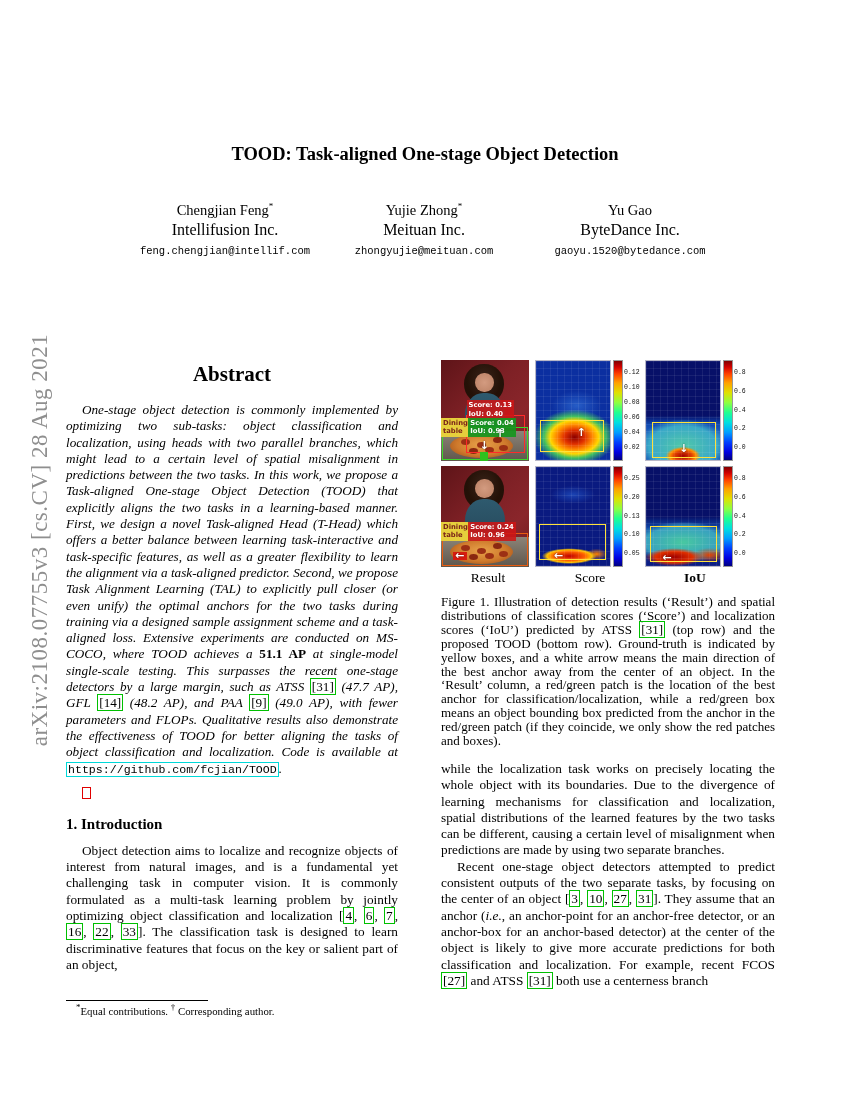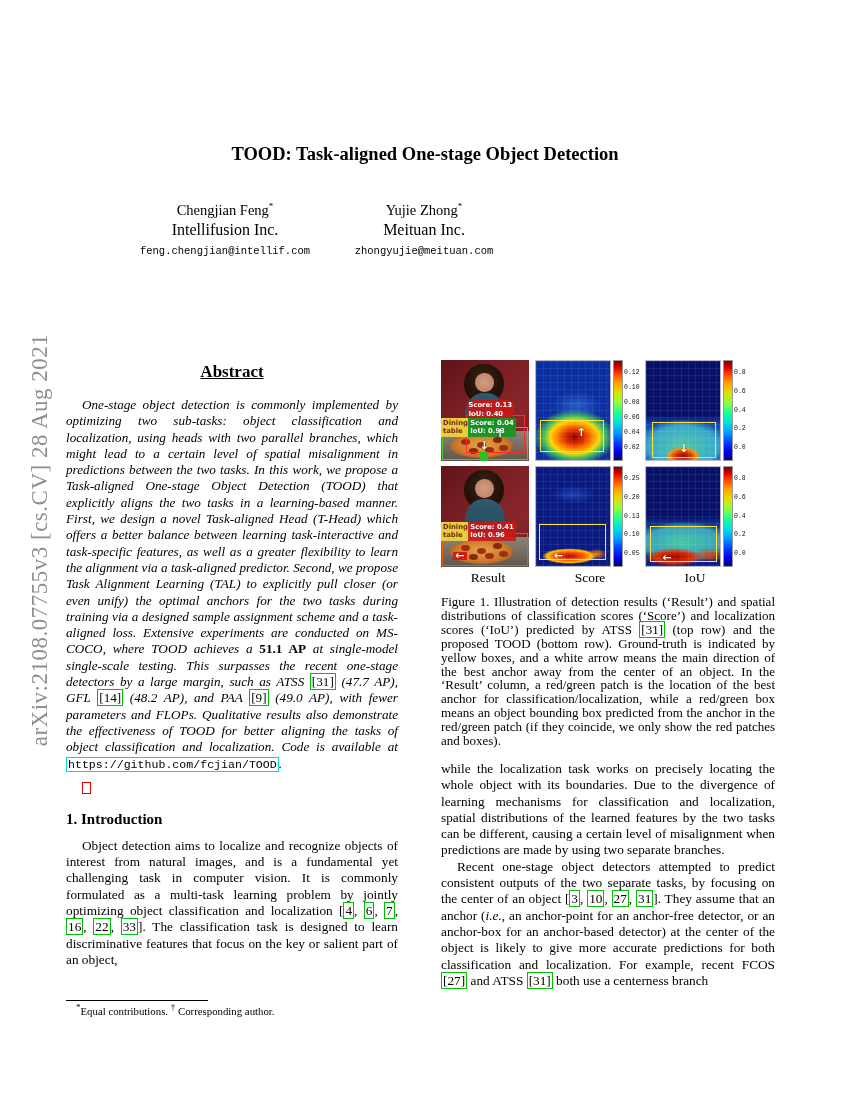--- a/index.html
+++ b/index.html
@@ -15,21 +15,21 @@
   .author{position:absolute;text-align:center;transform:translateX(-50%);}
   .author .nm{font-size:14.5px;line-height:20px;}
   .author .af{font-size:16px;line-height:20px;}
   .author .em{font-size:10.5px;margin-top:5px;font-family:"Liberation Mono",monospace;}
   sup{font-size:9px;vertical-align:super;line-height:0;}
 
   
   .col-left{position:absolute;left:66px;top:356px;width:332px;}
   .col-right{position:absolute;left:441px;top:360px;width:334px;}
 
-  .abs-head{text-align:center;font-size:17px;font-weight:bold;margin:6px 0 15px 0;text-decoration:underline;}
+  .abs-head{text-align:center;font-size:21px;font-weight:bold;margin:6px 0 15px 0;}
   .abs-text{font-size:13.2px;line-height:16.3px;text-align:justify;text-indent:16px;}
   .seg-i{font-style:italic;}
   .seg-bi{font-weight:bold;}
   .seg-plain{font-style:normal;}
   .seg-cite{border:1px solid #00c000;padding:0 1px;}
   .seg-url{border:1px solid #00d8d8;font-style:normal;font-family:"Liberation Mono",monospace;font-size:11.6px;padding:0 1px;}
   .red-marker{width:7px;height:10px;border:1.5px solid #e00000;margin:9px 0 0 16px;}
   .sec-head{font-size:15px;font-weight:bold;margin:17px 0 10px 0;}
   .body-par{font-size:13.3px;line-height:16.3px;text-align:justify;}
   .indent{text-indent:16px;}
@@ -92,41 +92,46 @@
     linear-gradient(to bottom, #071068 0%, #071068 50%, #1048a8 62%, #0a1a80 100%);}
   .ybox{position:absolute;border:1.5px solid #ffe23c;z-index:2;}
 
   .cbar-wrap{display:flex;gap:1px;}
   .cbar{width:8px;height:99px;border:1px solid #999;
     background:linear-gradient(to top,#00007f 0%,#0000e0 8%,#0040ff 18%,#00a0ff 28%,#00e0e0 38%,#20ff90 48%,#90ff40 58%,#e0e000 68%,#ffa000 78%,#ff4000 87%,#d00000 94%,#7f0000 100%);}
   .cbar-ticks{display:flex;flex-direction:column;justify-content:space-between;
     padding:9px 0 10px 0;width:15px;font-size:6.5px;font-family:Liberation Mono, monospace;color:#111;}
   .fig-labels{display:flex;margin-top:3px;font-size:13.5px;}
   .fig-labels span{display:inline-block;text-align:center;}
-  .fl-1{width:94px;} .fl-2{width:110px;} .fl-3{width:100px;}
+  .fl-1{width:94px;} .fl-2{width:110px;} .fl-3{width:100px;font-weight:bold;}
   .fig-caption{margin-top:9px;margin-bottom:13px;font-size:13px;line-height:13.9px;text-align:justify;}
 </style>
 </head>
 <body>
 
 <div class="page">
 
   <div class="arxiv-banner">arXiv:2108.07755v3  [cs.CV]  28 Aug 2021</div>
 
   <div class="title">TOOD: Task-aligned One-stage Object Detection</div>
 
   <div class="author" style="left:225px;top:200px;">
     <div class="nm"><span>Chengjian Feng</span><sup>*</sup></div>
     <div class="af">Intellifusion Inc.</div>
     <div class="em">feng.chengjian@intellif.com</div>
   </div>
   <div class="author" style="left:424px;top:200px;">
     <div class="nm"><span>Yujie Zhong</span><sup>*</sup></div>
     <div class="af">Meituan Inc.</div>
     <div class="em">zhongyujie@meituan.com</div>
+  </div>
+  <div class="author" style="left:630px;top:200px;">
+    <div class="nm"><span>Yu Gao</span><sup></sup></div>
+    <div class="af">ByteDance Inc.</div>
+    <div class="em">gaoyu.1520@bytedance.com</div>
   </div>
 
 
   <div class="col-left">
     <div class="abs-head">Abstract</div>
     <div class="abs-text"><span class="seg-i">One-stage object detection is commonly implemented by optimizing two sub-tasks: object classification and localization, using heads with two parallel branches, which might lead to a certain level of spatial misalignment in predictions between the two tasks. In this work, we propose a Task-aligned One-stage Object Detection (TOOD) that explicitly aligns the two tasks in a learning-based manner. First, we design a novel Task-aligned Head (T-Head) which offers a better balance between learning task-interactive and task-specific features, as well as a greater flexibility to learn the alignment via a task-aligned predictor. Second, we propose Task Alignment Learning (TAL) to explicitly pull closer (or even unify) the optimal anchors for the two tasks during training via a designed sample assignment scheme and a task-aligned loss. Extensive experiments are conducted on MS-COCO, where TOOD achieves a </span><span class="seg-bi">51.1 AP</span><span class="seg-i"> at single-model single-scale testing. This surpasses the recent one-stage detectors by a large margin, such as ATSS </span><span class="seg-cite">[31]</span><span class="seg-i"> (47.7 AP), GFL </span><span class="seg-cite">[14]</span><span class="seg-i"> (48.2 AP), and PAA </span><span class="seg-cite">[9]</span><span class="seg-i"> (49.0 AP), with fewer parameters and FLOPs. Qualitative results also demonstrate the effectiveness of TOOD for better aligning the tasks of object classification and localization. Code is available at </span><span class="seg-url">https://github.com/fcjian/TOOD</span><span class="seg-i">.</span></div>
     <div class="red-marker"></div>
     <div class="sec-head">1. Introduction</div>
     <div class="body-par indent"><span class="seg-plain">Object detection aims to localize and recognize objects of interest from natural images, and is a fundamental yet challenging task in computer vision. It is commonly formulated as a multi-task learning problem by jointly optimizing object classification and localization [</span><span class="seg-cite">4</span><span class="seg-plain">, </span><span class="seg-cite">6</span><span class="seg-plain">, </span><span class="seg-cite">7</span><span class="seg-plain">, </span><span class="seg-cite">16</span><span class="seg-plain">, </span><span class="seg-cite">22</span><span class="seg-plain">, </span><span class="seg-cite">33</span><span class="seg-plain">]. The classification task is designed to learn discriminative features that focus on the key or salient part of an object,</span></div>
   </div>
@@ -141,21 +146,21 @@
 
       <div class="fig-row">
         <div class="photo">
           <div class="ph-hair"></div>
           <div class="ph-face"></div>
           <div class="ph-torso"></div>
           <div class="ph-table"></div>
           <div class="ph-pizza"></div>
           <div class="bbox bx-red" style="left:28%;top:54%;right:4%;bottom:8%;"></div>
           <div class="bbox bx-green" style="left:1%;top:66%;right:1%;bottom:1%;"></div>
-          <div class="ov-lbl ov-red" style="left:29%;top:40%;border-radius:8px;">
+          <div class="ov-lbl ov-red" style="left:29%;top:40%;">
             <div>Score: 0.13</div>
               <div>IoU: 0.40</div>
           </div>
           <div class="ov-lbl ov-yellow" style="left:0;top:57%;">
             <div>Dining</div>
               <div>table</div>
           </div>
           <div class="ov-lbl ov-green" style="left:31%;top:57%;">
             <div>Score: 0.04</div>
               <div>IoU: 0.93</div>
@@ -205,21 +210,21 @@
           <div class="ph-face"></div>
           <div class="ph-torso"></div>
           <div class="ph-table"></div>
           <div class="ph-pizza"></div>
           <div class="bbox bx-orange" style="left:1%;top:66%;right:1%;bottom:1%;"></div>
           <div class="ov-lbl ov-yellow" style="left:0;top:55%;">
             <div>Dining</div>
               <div>table</div>
           </div>
           <div class="ov-lbl ov-red" style="left:31%;top:55%;">
-            <div>Score: 0.41</div>
+            <div>Score: 0.24</div>
               <div>IoU: 0.96</div>
           </div>
           <div class="patch" style="left:14%;top:85%;width:14px;height:8px;background:#d81c10;"></div>
           <div class="arr" style="left:16%;top:82.5%;">←</div>
         </div>
         <div class="panel-hm">
           <div class="hm hm-score-bot">
             <div class="ybox" style="left:4%;right:6%;top:58%;bottom:6%;"></div>
             <div class="arr" style="left:24%;top:83%;">←</div>
           </div>

